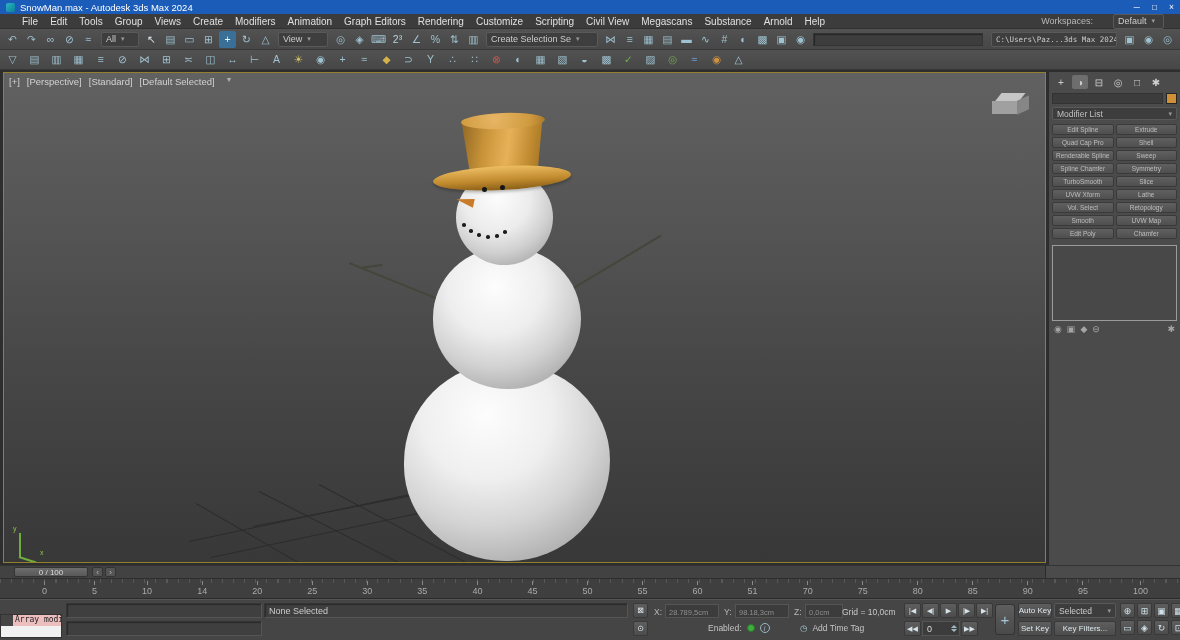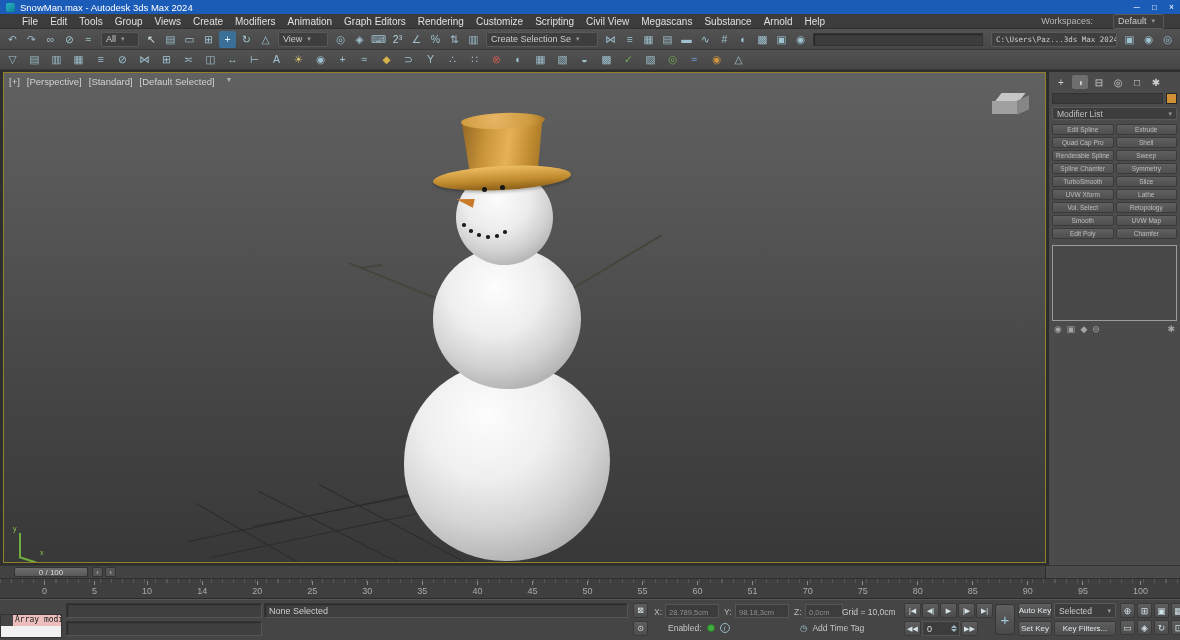--- a/index.html
+++ b/index.html
@@ -490,21 +490,21 @@
     <span class="slabel" style="left:724px;top:7px;">Y:</span>
     <span class="cfield" style="left:735px;top:4px;">
         <span>98.18,3cm</span>
       </span>
     <span class="slabel" style="left:794px;top:7px;">Z:</span>
     <span class="cfield" style="left:805px;top:4px;width:38px;">
         <span>0,0cm</span>
       </span>
     <span class="slabel" style="left:842px;top:7px;color:#c8c8c8;">Grid = 10,0cm</span>
 
-    <span class="hgroup" style="left:668px;top:23px;">
+    <span class="hgroup" style="left:708px;top:23px;">
       <span>Enabled:</span>
       <span class="gdot"></span>
       <span class="info">i</span>
     </span>
     <span class="hgroup" style="left:800px;top:23px;">
       <span style="color:#9fc2d0;">◷</span>
       <span>Add Time Tag</span>
     </span>
 
     <span class="transport" style="left:904px;top:3px;">

